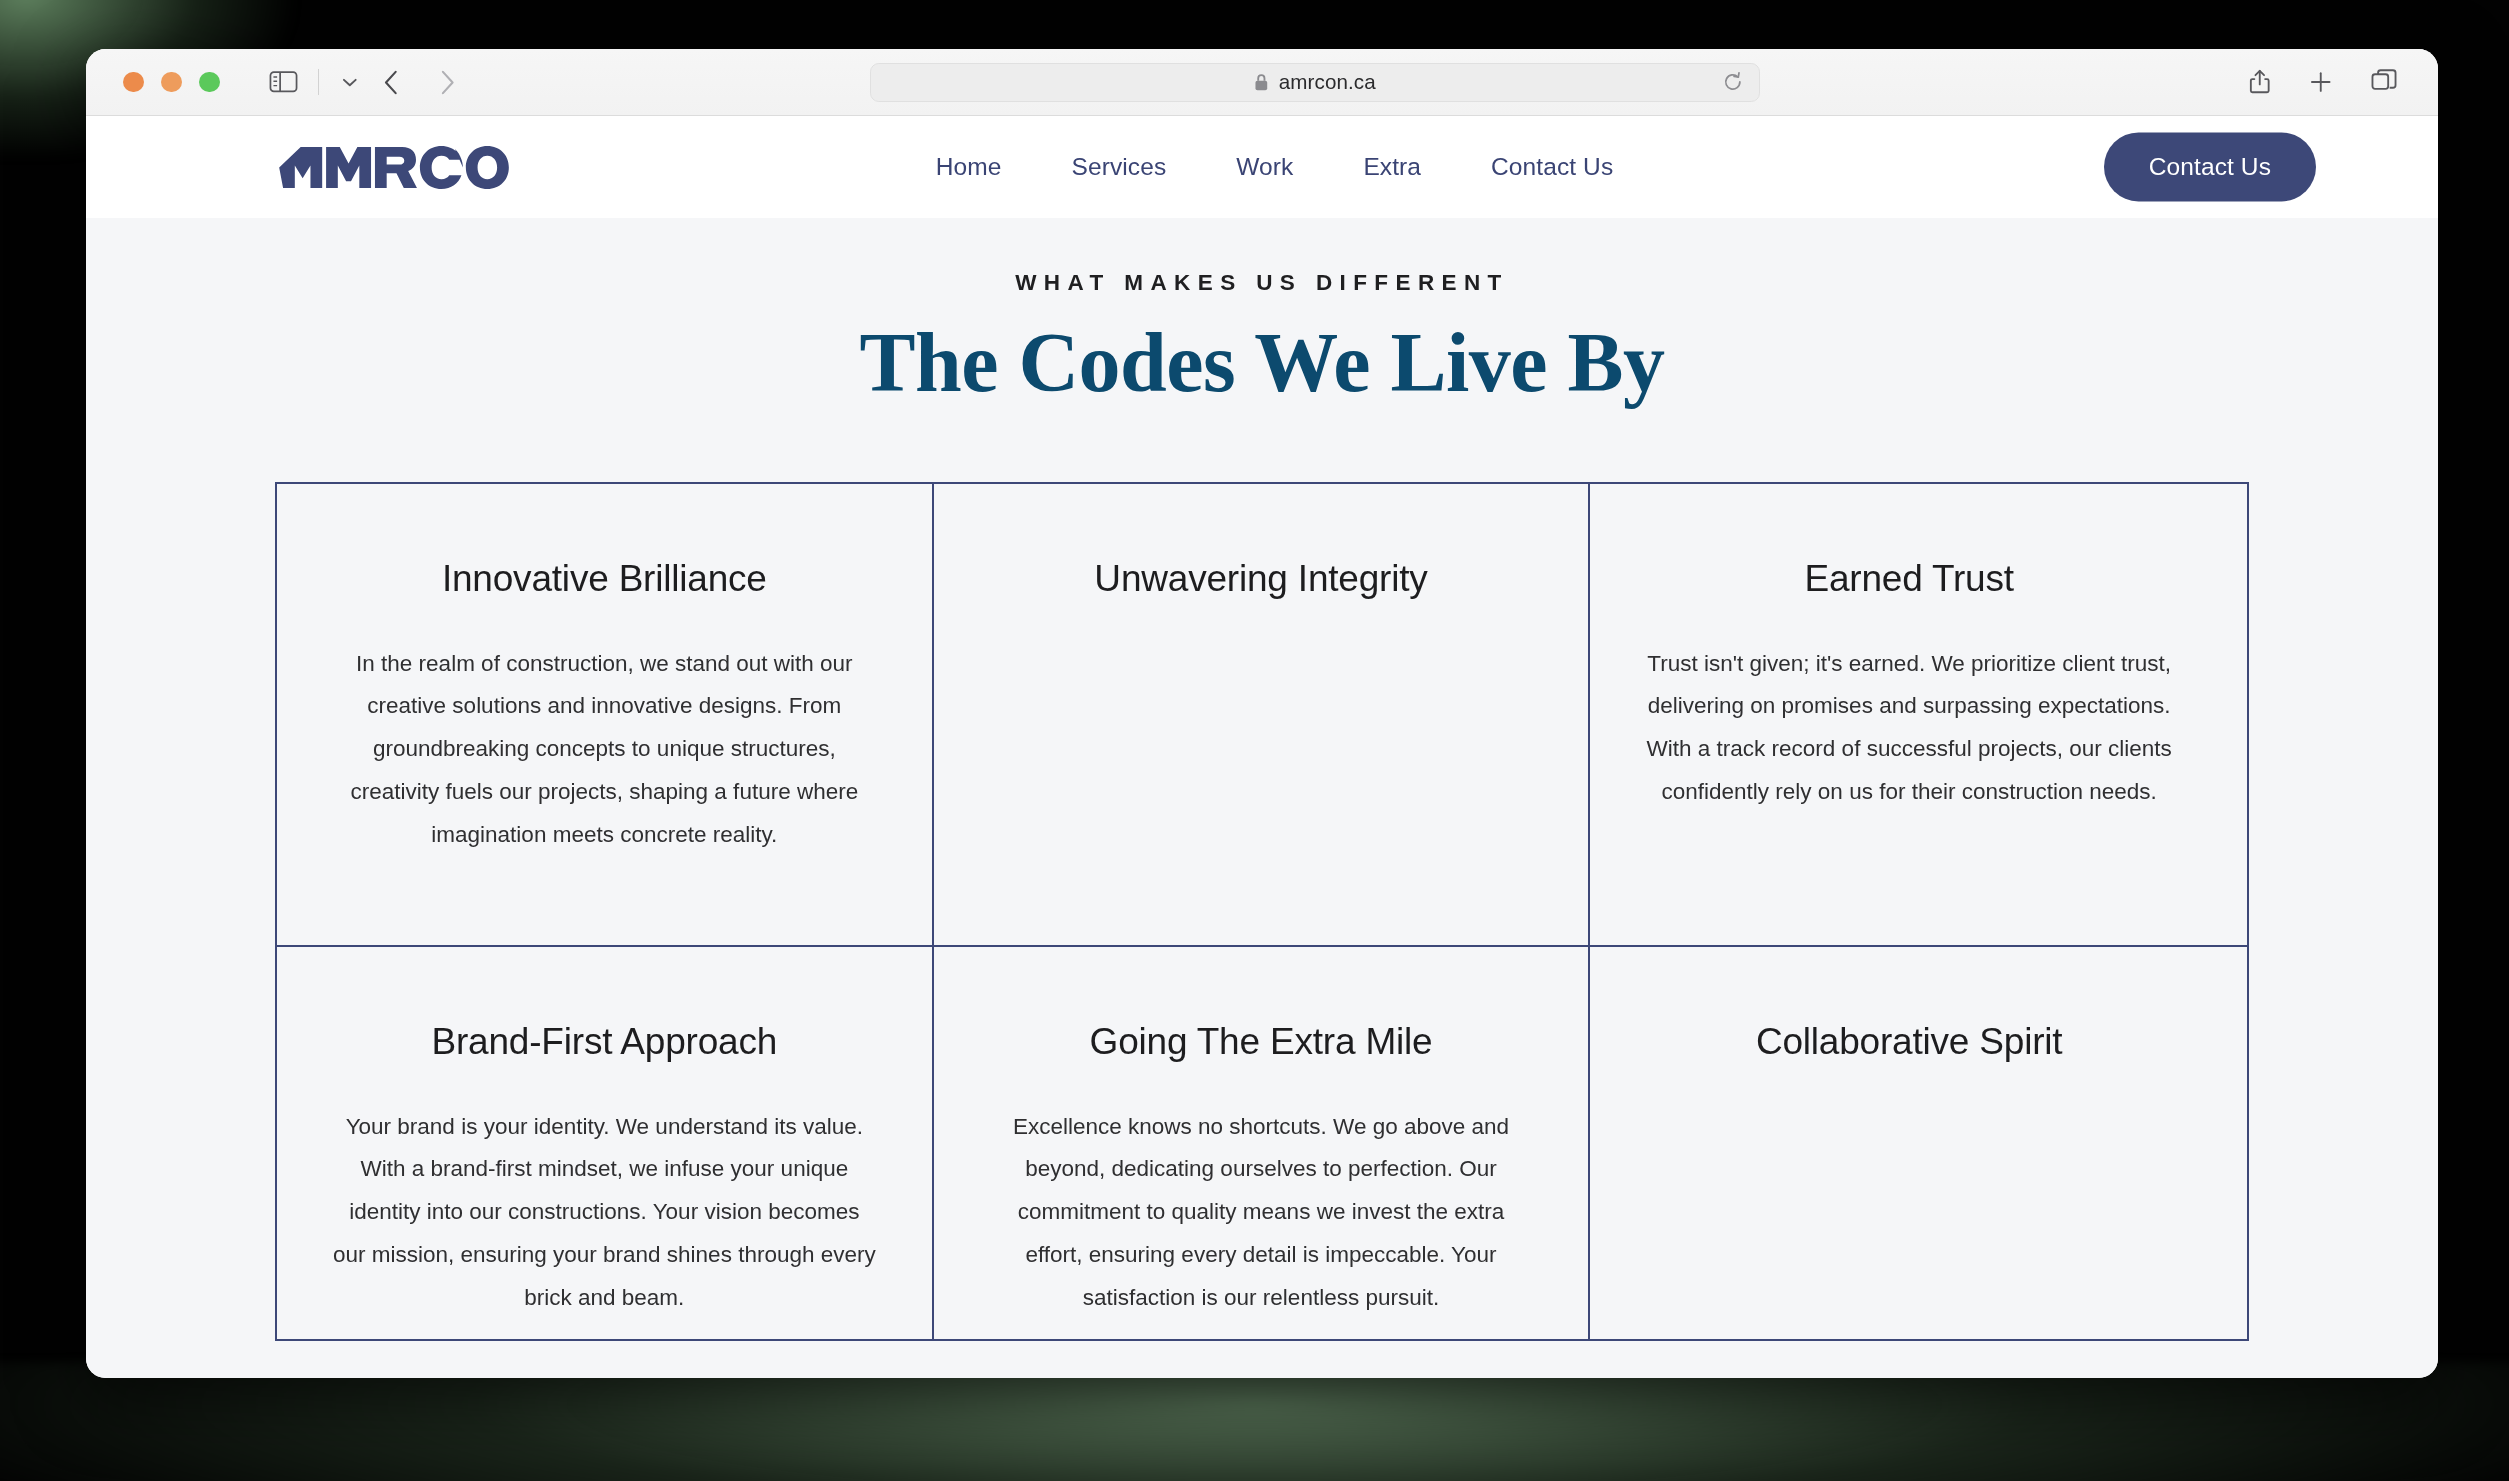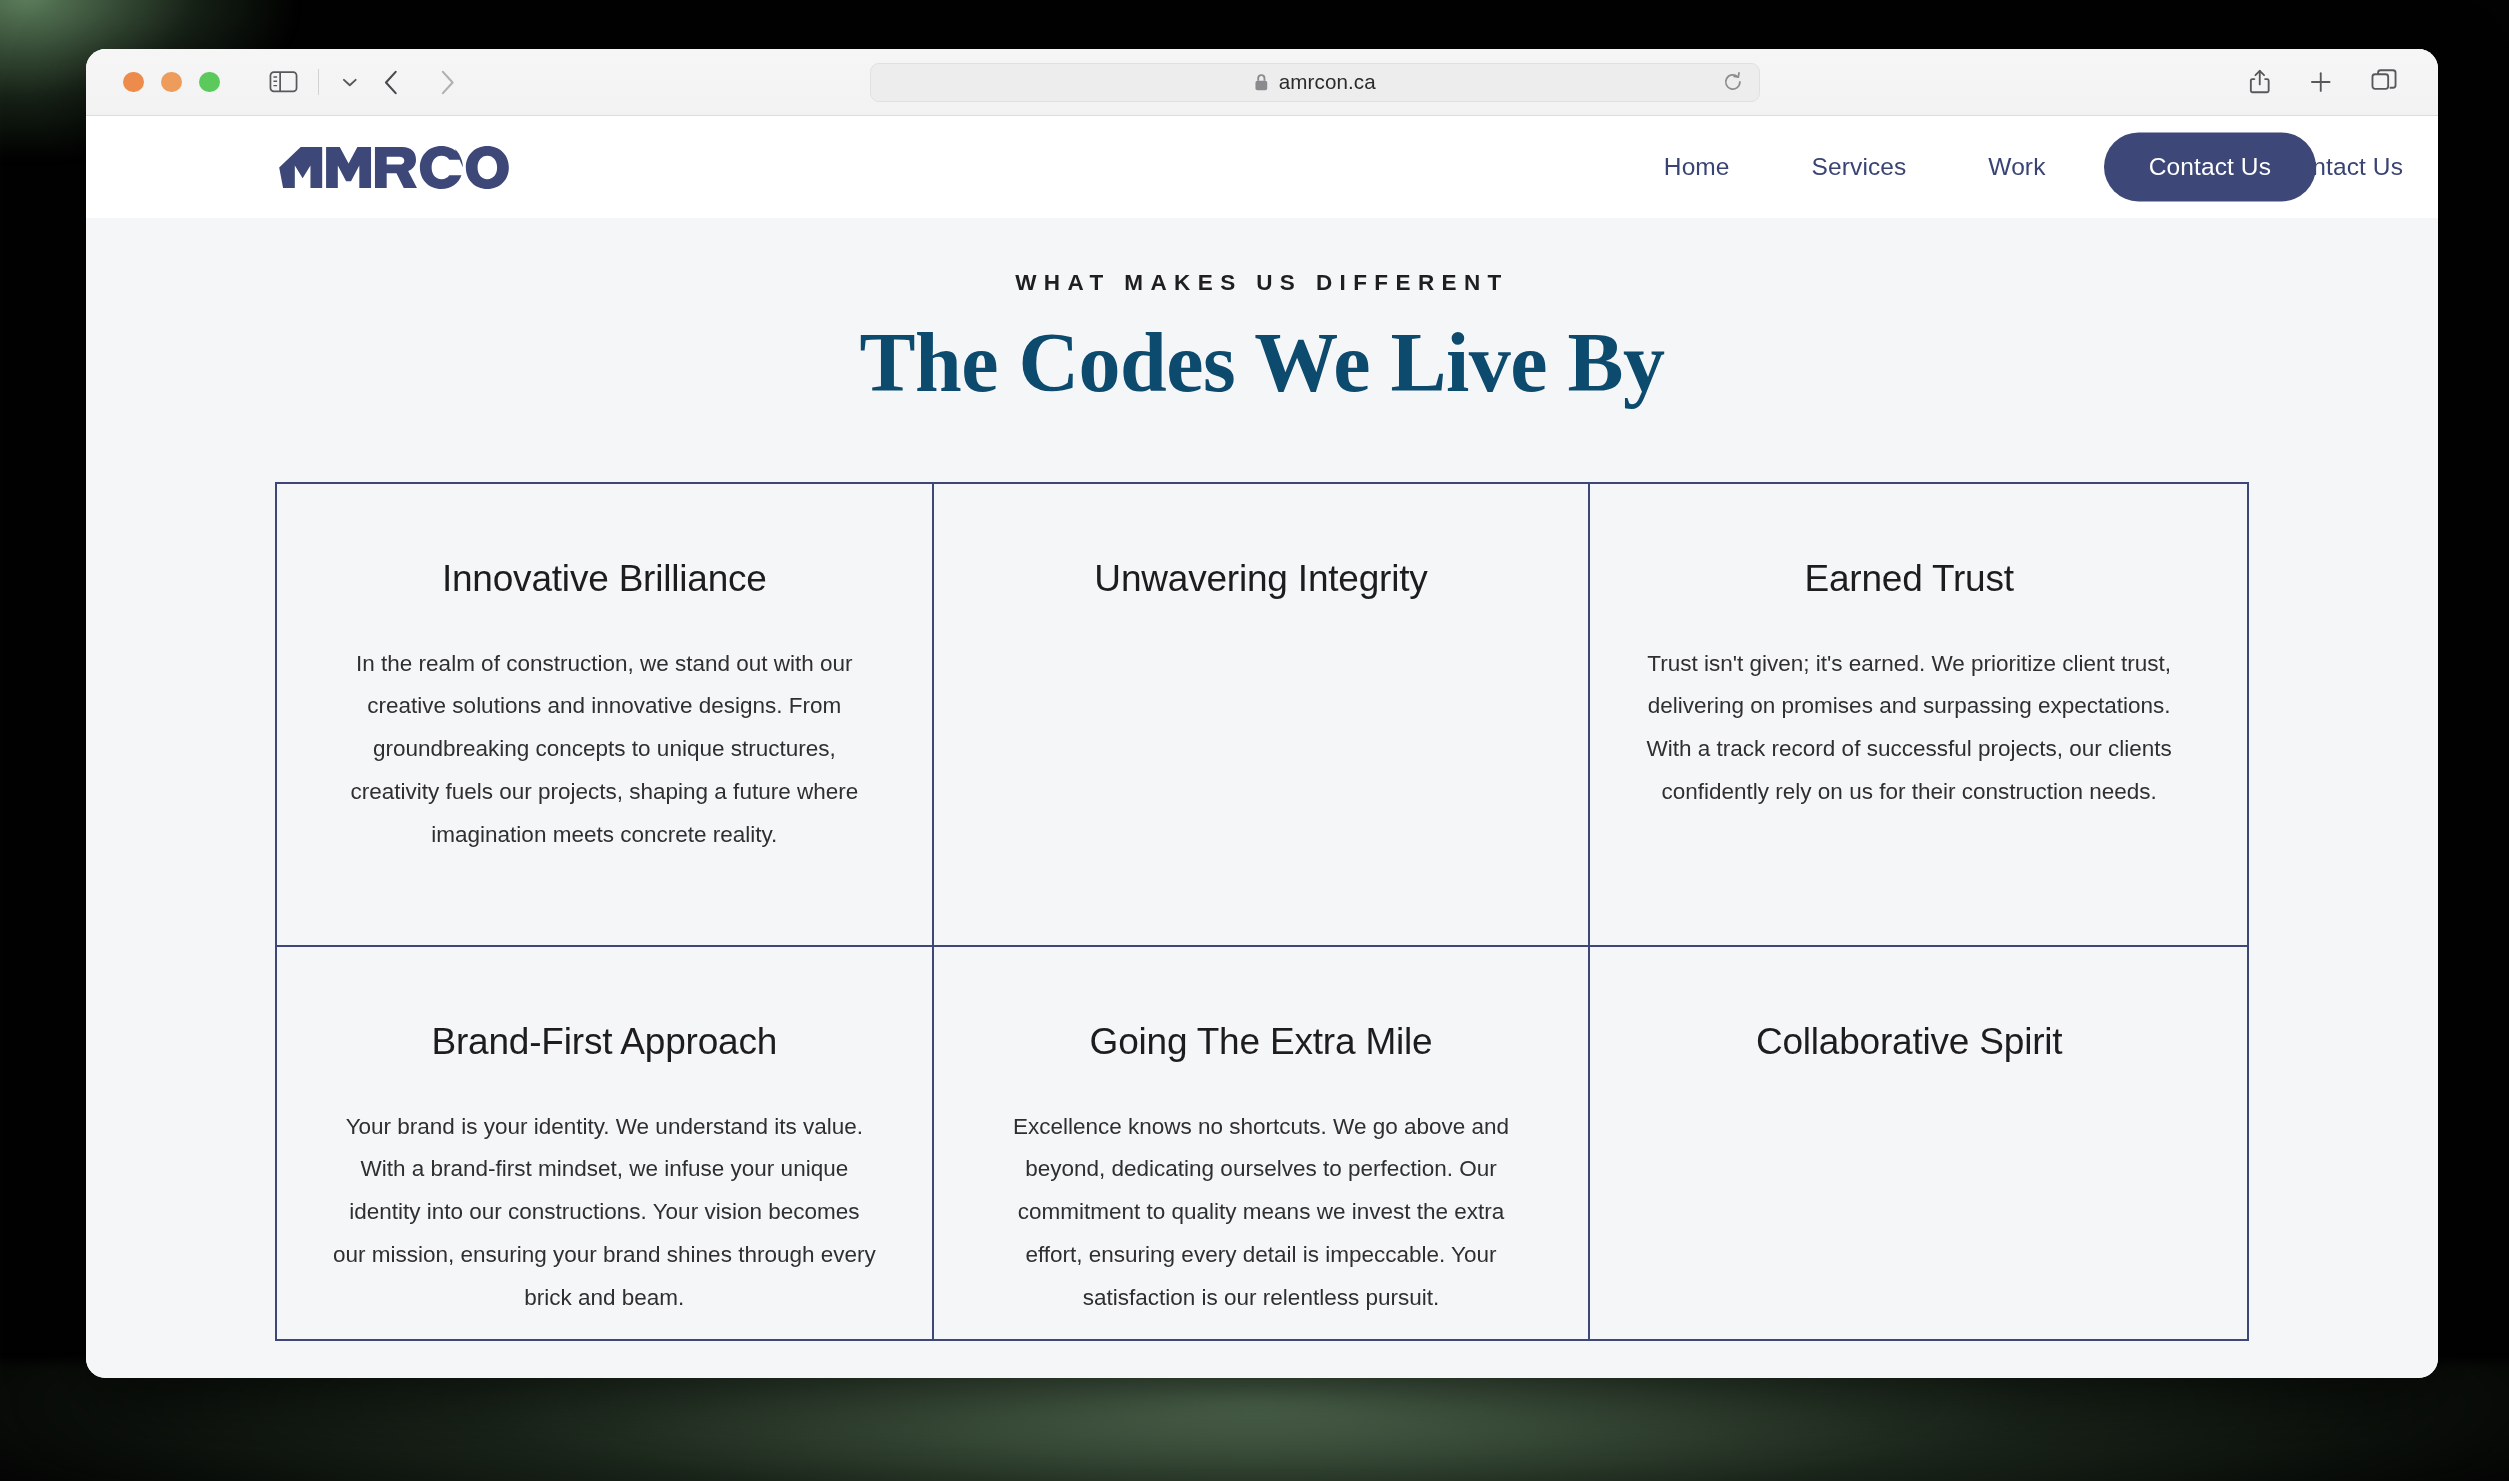--- a/index.html
+++ b/index.html
@@ -110,22 +110,22 @@
     display:flex; align-items:center;
     padding:0 64px;
     position:relative;
   }
   .logo { margin-left:129px; display:flex; align-items:center; }
   .logo svg { display:block; }
 
   .mainnav {
     position:absolute;
     left:0; right:0;
-    display:flex; justify-content:flex-end;
-    gap:12px;
+    display:flex; justify-content:center;
+    gap:0;
     pointer-events:none;
     margin-left:25px;
   }
   .mainnav a {
     pointer-events:auto;
     font-size:24.5px;
     color:#3a4474;
     text-decoration:none;
     padding:0 35px;
     letter-spacing:0.1px;
@@ -300,21 +300,21 @@
             <g fill="#3d4878">
               <path d="M0 0 L0 0 Z"></path>
             </g>
           </svg>
         </a>
 
         <nav class="mainnav">
           <a href="#">Home</a>
           <a href="#">Services</a>
           <a href="#">Work</a>
-          <a href="#">Codes</a>
+          <a href="#">Extra</a>
           <a href="#">Contact Us</a>
         </nav>
 
         <button class="cta">Contact Us</button>
       </div>
 
       <div class="eyebrow">WHAT MAKES US DIFFERENT</div>
       <h1 class="headline">The Codes We Live By</h1>
 
       <div class="codes-grid">

